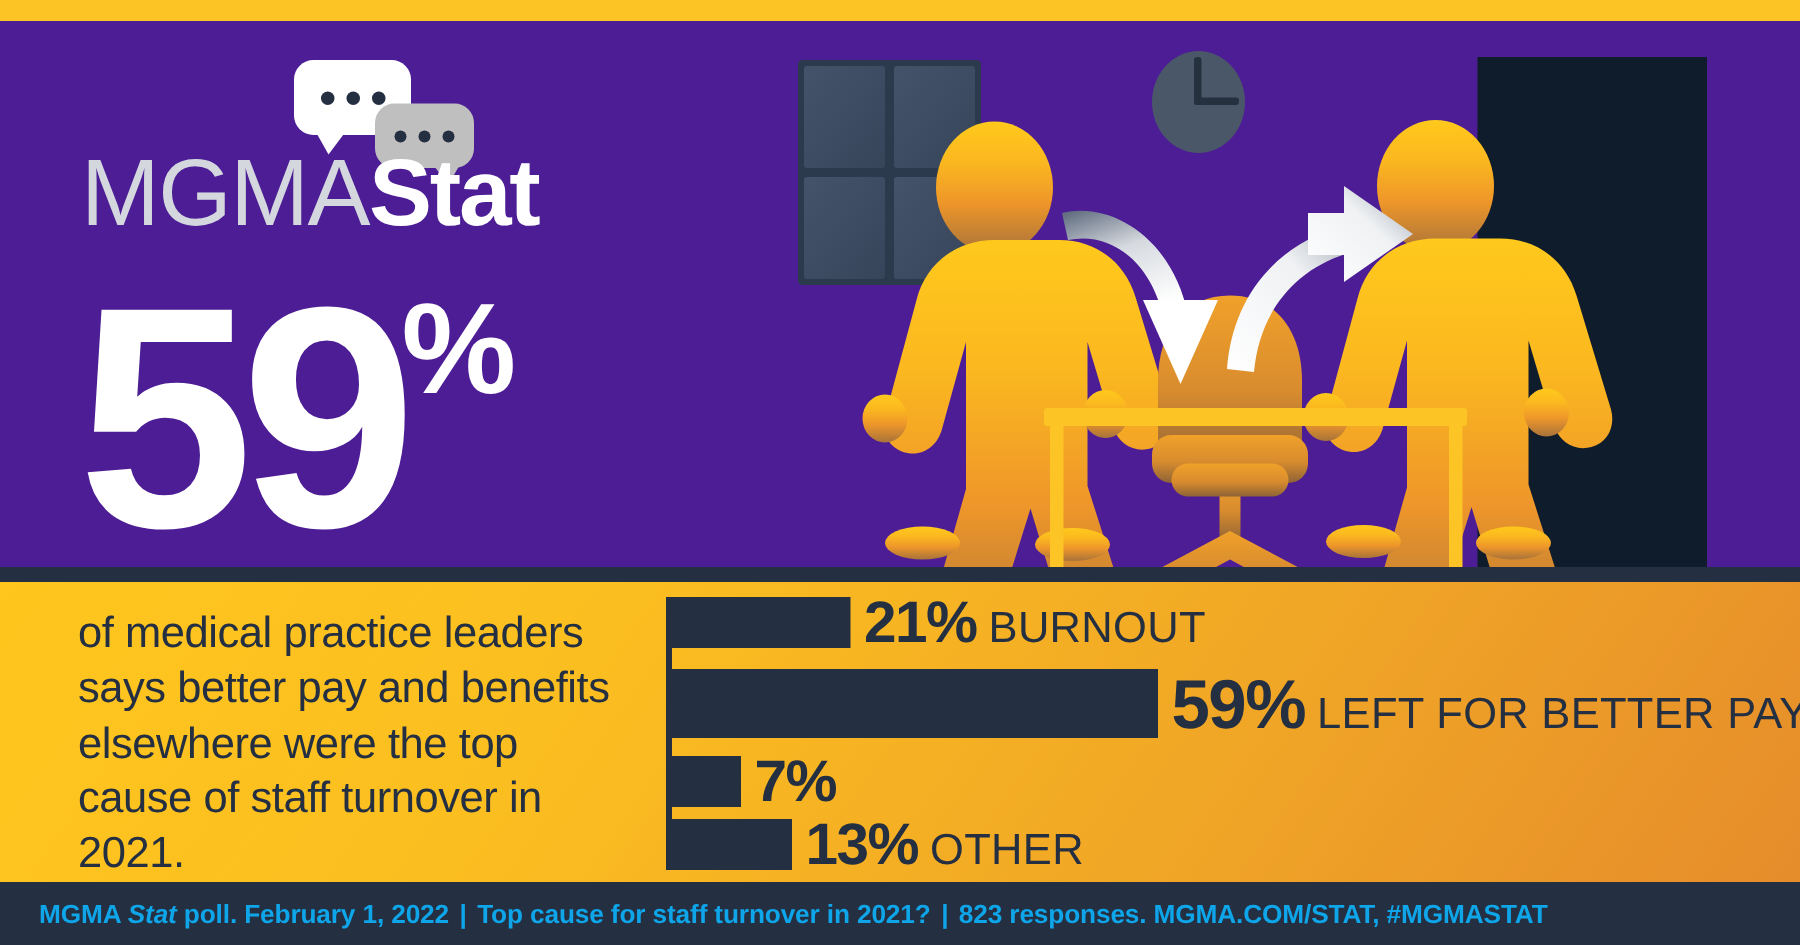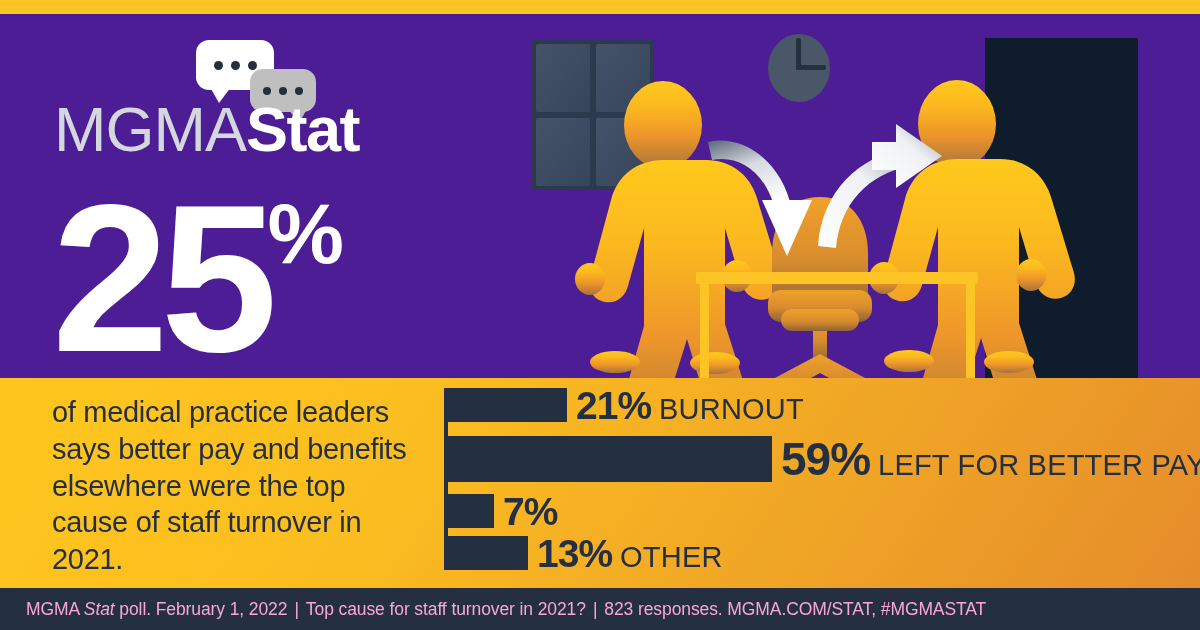--- a/index.html
+++ b/index.html
@@ -116,21 +116,21 @@
   }
 
   
   .scene {
     position: absolute; left: 500px; top: 0px;
     width: 700px; height: 364px;
   }
 
   
   .panel {
-    position: absolute; left: 0; top: 378px;
+    position: absolute; left: 0; top: 388px;
     width: 1200px; height: 210px;
     background: linear-gradient(125deg, #FFC61E 0%, #FBBE20 32%, #F0A526 68%, #E58C2B 100%);
   }
   .panel-text {
     position: absolute; left: 52px; top: 16px;
     width: 370px;
     color: #242F42;
     font-size: 29px;
     font-weight: 500;
     line-height: 1.27;
@@ -182,23 +182,23 @@
   
   .footer {
     position: absolute; left: 0; top: 588px;
     width: 1200px; height: 42px;
     background: #242F42;
     display: flex;
     align-items: center;
   }
   .footer-text {
     margin-left: 26px;
-    color: #f9a8d4;
+    color: #0ea5e9;
     font-size: 17.5px;
-    font-weight: 400;
+    font-weight: 700;
     letter-spacing: -0.1px;
     white-space: nowrap;
   }
   .footer-text .it { font-style: italic; }
   .footer-sep { padding: 0 7px; }
 </style>
 </head>
 <body>
 
 <div id="infographic">
@@ -223,21 +223,21 @@
             <i></i>
           </div>
         <div class="tail"></div>
       </div>
       <div class="logo-word">
         <span class="logo-mgma">MGMA</span><span class="logo-stat">Stat</span>
       </div>
     </div>
 
     <div class="big-stat">
-      <span class="num">25</span><span class="pct">%</span>
+      <span class="num">59</span><span class="pct">%</span>
     </div>
 
     <div class="scene">
       <svg width="700" height="364" viewBox="0 0 700 364">
         <defs>
           <linearGradient id="gFigure" x1="0" y1="0" x2="0" y2="1">
             <stop offset="0%" stop-color="#FFC91C"></stop>
             <stop offset="30%" stop-color="#FBB81F"></stop>
             <stop offset="62%" stop-color="#EE962A"></stop>
             <stop offset="100%" stop-color="#A8733A"></stop>

